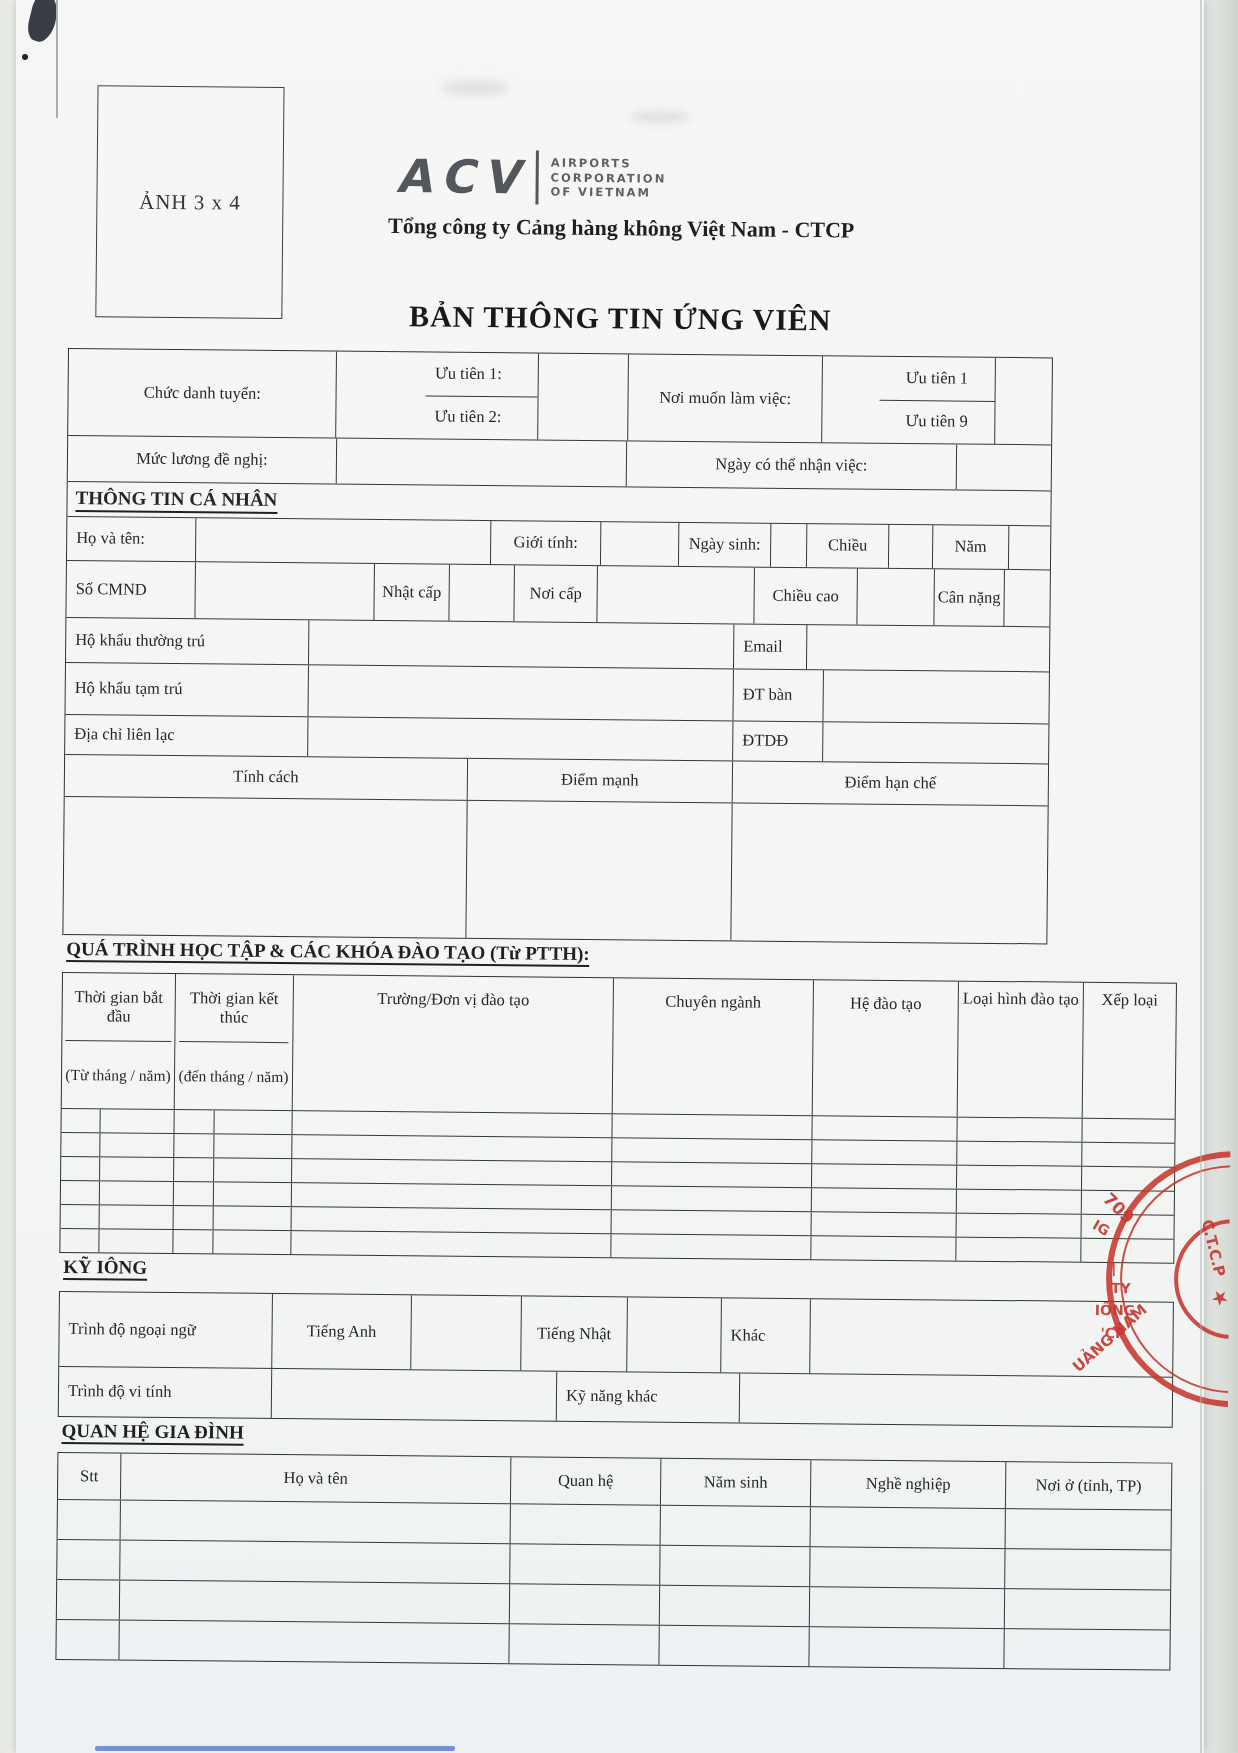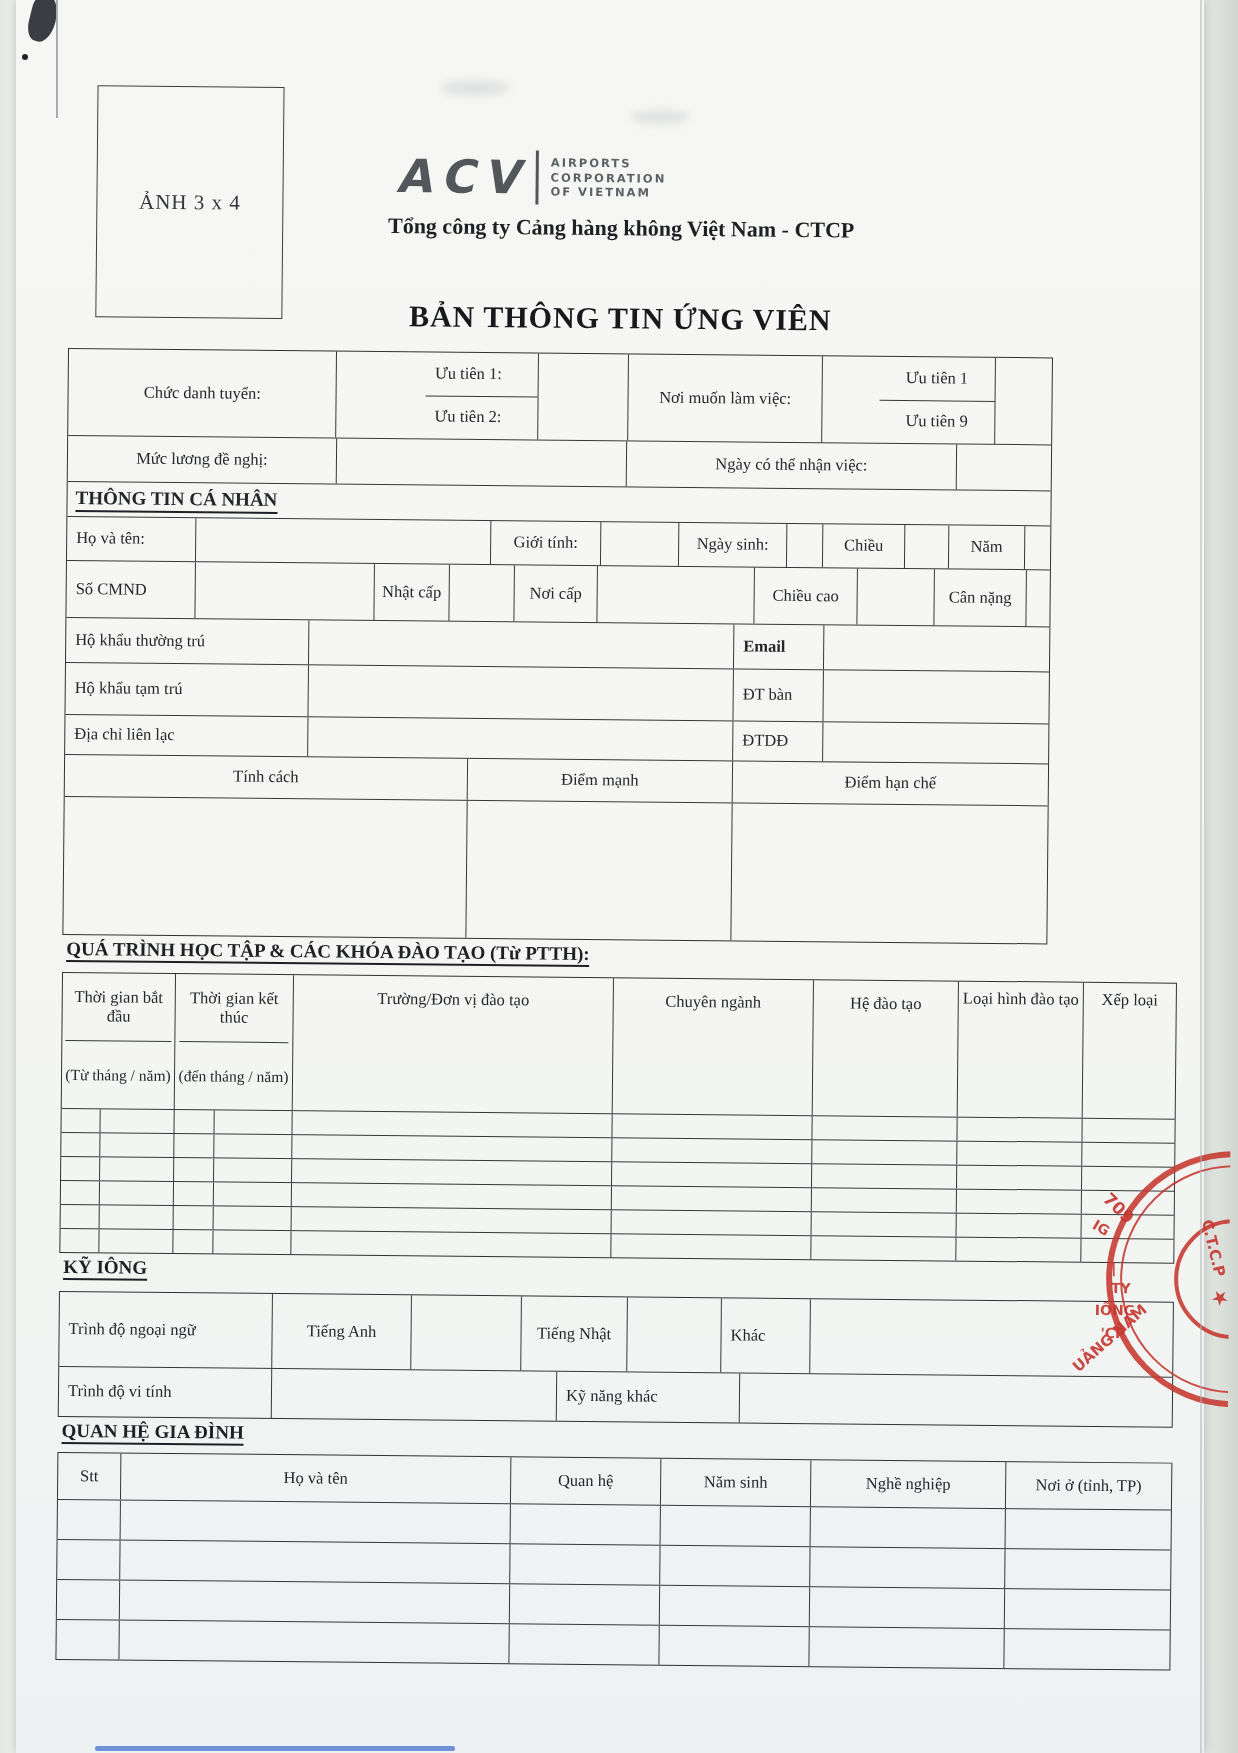--- a/index.html
+++ b/index.html
@@ -129,45 +129,45 @@
 
     <div class="row band" style="height:35px;">
       <span>THÔNG TIN CÁ NHÂN</span>
     </div>
 
     <div class="row" style="height:44px;">
       <div class="c pl" style="width:128px;">Họ và tên:</div>
       <div class="c" style="width:295px;"></div>
       <div class="c center" style="width:110px;">Giới tính:</div>
       <div class="c" style="width:78px;"></div>
-      <div class="c center" style="width:108px;">Ngày sinh:</div>
+      <div class="c center" style="width:92px;">Ngày sinh:</div>
       <div class="c" style="width:36px;"></div>
       <div class="c center" style="width:82px;">Chiều</div>
       <div class="c" style="width:44px;"></div>
       <div class="c center" style="width:76px;">Năm</div>
       <div class="c" style="flex:1;"></div>
     </div>
 
     <div class="row" style="height:57px;">
       <div class="c pl" style="width:128px;">Số CMND</div>
       <div class="c" style="width:179px;"></div>
       <div class="c center" style="width:75px;">Nhật cấp</div>
       <div class="c" style="width:65px;"></div>
       <div class="c center" style="width:83px;">Nơi cấp</div>
       <div class="c" style="width:157px;"></div>
       <div class="c center" style="width:103px;">Chiều cao</div>
       <div class="c" style="width:77px;"></div>
-      <div class="c center" style="width:92px;">Cân nặng</div>
+      <div class="c center" style="width:70px;">Cân nặng</div>
       <div class="c" style="flex:1;"></div>
     </div>
 
     <div class="row" style="height:45px;">
       <div class="c pl" style="width:242px;">Hộ khẩu thường trú</div>
       <div class="c" style="width:425px;"></div>
-      <div class="c pl" style="width:90px;font-weight:bold;">Email</div>
+      <div class="c pl" style="width:73px;">Email</div>
       <div class="c" style="flex:1;"></div>
     </div>
 
     <div class="row" style="height:52px;">
       <div class="c pl" style="width:242px;">Hộ khẩu tạm trú</div>
       <div class="c" style="width:425px;"></div>
       <div class="c pl" style="width:90px;">ĐT bàn</div>
       <div class="c" style="flex:1;"></div>
     </div>
 

